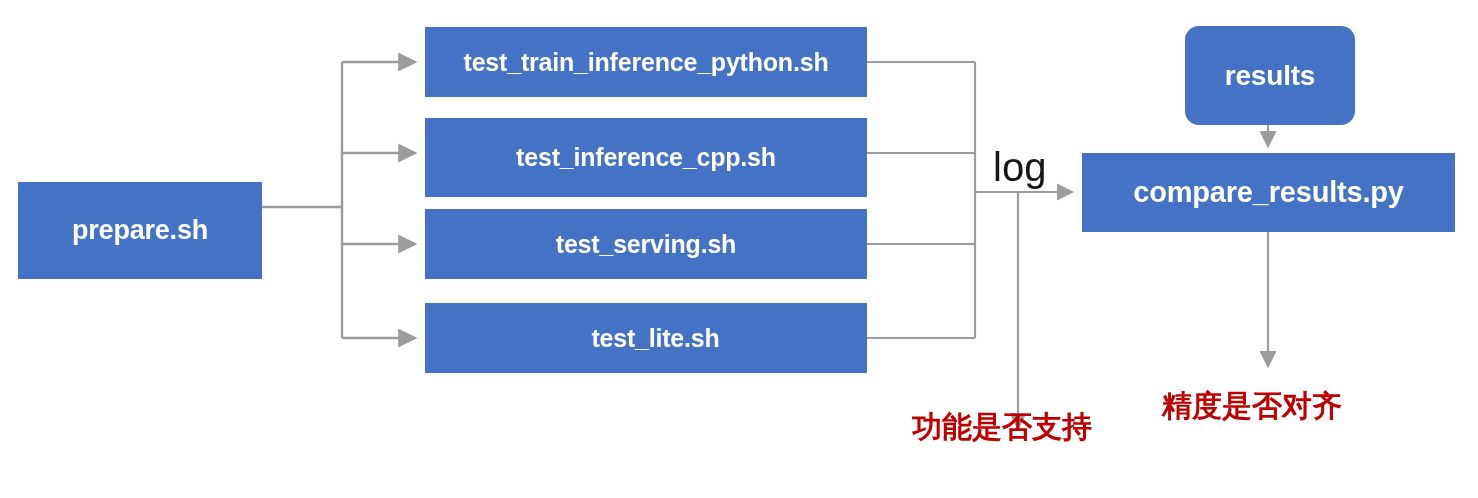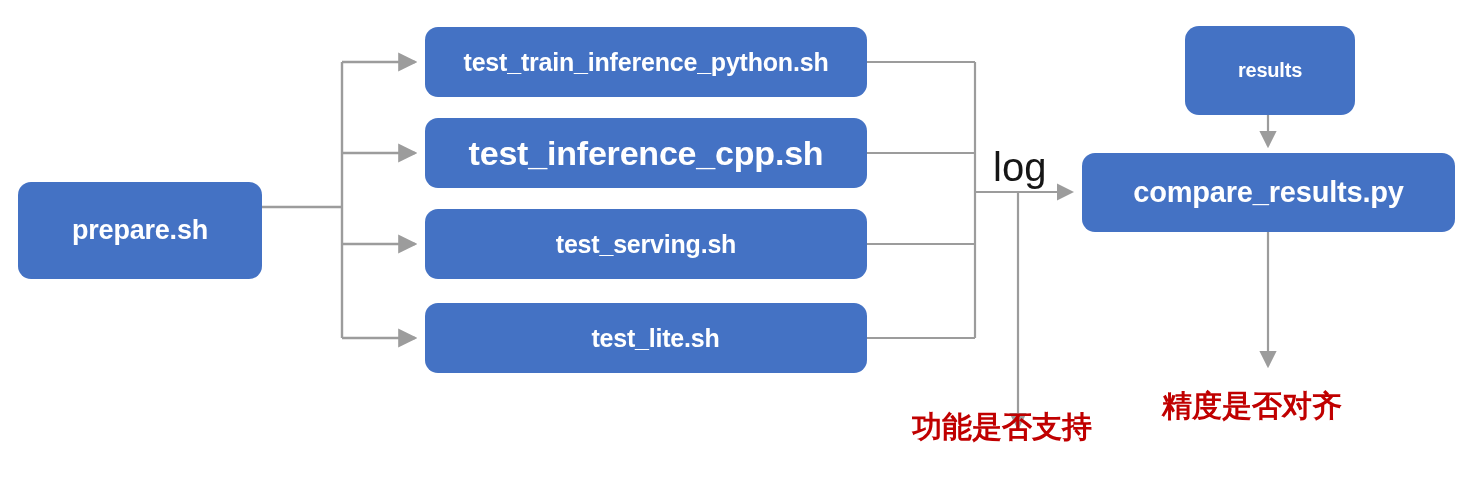--- a/index.html
+++ b/index.html
@@ -30,21 +30,20 @@
   .node {
     position: absolute;
     background: #4472c4;
     color: #ffffff;
     display: flex;
     align-items: center;
     justify-content: center;
     font-weight: bold;
     letter-spacing: -0.2px;
     box-sizing: border-box;
-    border-radius: 13px;
   }
   .node.rounded {
     border-radius: 14px;
   }
   .label-plain {
     position: absolute;
     color: #161616;
     font-weight: normal;
     white-space: nowrap;
   }
@@ -94,33 +93,33 @@
   </svg>
 
   <div class="node" style="left:18px; top:182px; width:244px; height:97px; font-size:27px;">
     <span>prepare.sh</span>
   </div>
 
   <div class="node" style="left:425px; top:27px; width:442px; height:70px; font-size:25px;">
     <span>test_train_inference_python.sh</span>
   </div>
 
-  <div class="node" style="left:425px; top:118px; width:442px; height:70px; font-size:34px;align-items:center;">
+  <div class="node" style="left:425px; top:118px; width:442px; height:79px; font-size:25px;align-items:center;">
     <span>test_inference_cpp.sh</span>
   </div>
 
   <div class="node" style="left:425px; top:209px; width:442px; height:70px; font-size:25px;">
     <span>test_serving.sh</span>
   </div>
 
   <div class="node" style="left:425px; top:303px; width:442px; height:70px; font-size:25px;padding-left:19px;">
     <span>test_lite.sh</span>
   </div>
 
-  <div class="node rounded" style="left:1185px; top:26px; width:170px; height:89px; font-size:20px;">
+  <div class="node rounded" style="left:1185px; top:26px; width:170px; height:99px; font-size:28px;">
     <span>results</span>
   </div>
 
   <div class="node" style="left:1082px; top:153px; width:373px; height:79px; font-size:29px;">
     <span>compare_results.py</span>
   </div>
 
   <div class="label-plain" style="left:993px; top:134px; font-size:40px;margin-top:11px;">log</div>
 
   <div class="label-note" style="left:912px; top:448px; font-size:30px; transform:translateY(-100%);">功能是否支持</div>

